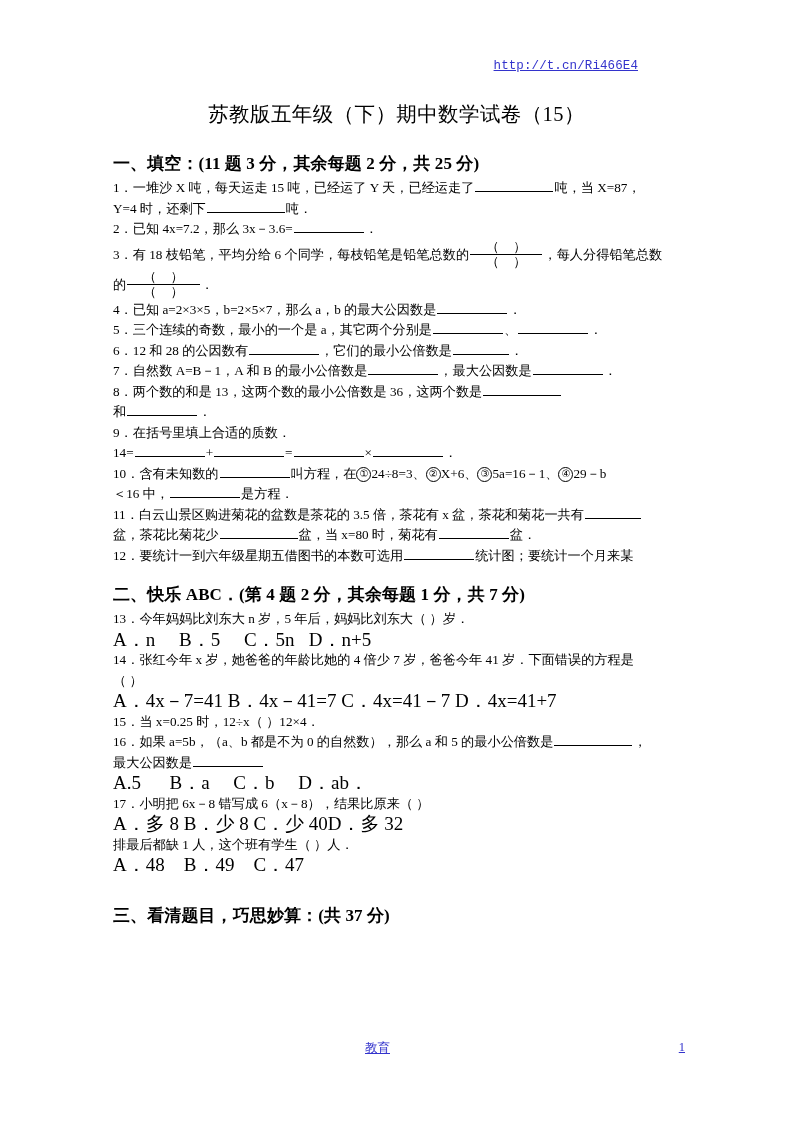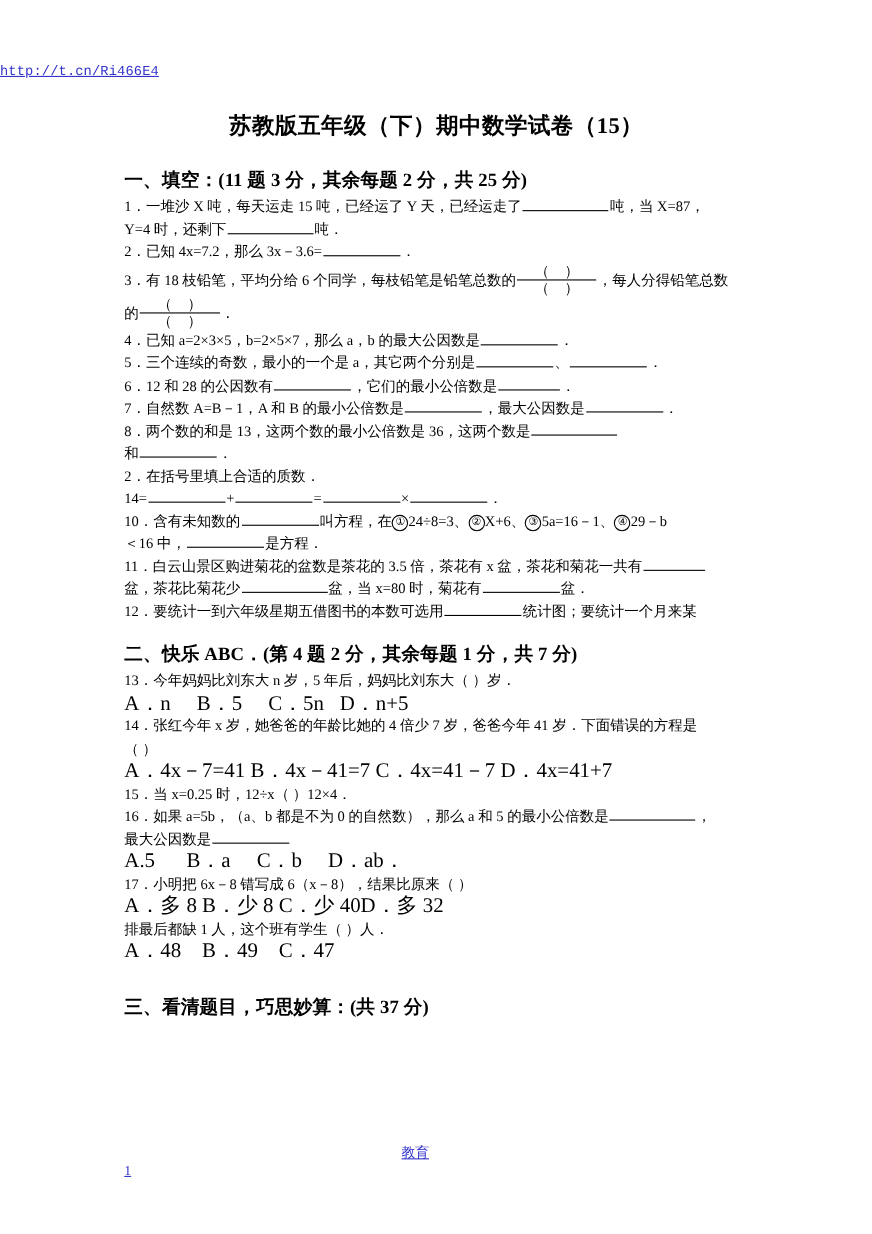--- a/index.html
+++ b/index.html
@@ -19,38 +19,39 @@
     position: absolute;
     left: 0; top: 0;
     width: 793px;
     height: 1122px;
   }
   
   .topbar {
     position: absolute;
     left: 0; top: 55px;
     width: 741px;
+    text-align: right;
     padding-right: 103px;
     box-sizing: border-box;
   }
   .toplink {
     font-family: "Liberation Mono", "DejaVu Sans Mono", monospace;
     font-size: 12.5px;
     color: #3333cc;
     text-decoration: underline;
     letter-spacing: 0.1px;
   }
   
   .doc-title {
     position: absolute;
     left: 0; top: 100px;
     width: 793px;
     text-align: center;
     font-size: 20.5px;
-    font-weight: bold;
+    font-weight: normal;
     letter-spacing: 0.4px;
   }
   
   .content {
     position: absolute;
     left: 113px;
     top: 152px;
     width: 572px;
   }
   .sec-head {
@@ -119,21 +120,20 @@
   }
   
   .footer {
     position: absolute;
     left: 113px;
     top: 1040px;
     width: 572px;
     display: flex;
     justify-content: space-between;
     align-items: flex-start;
-    flex-direction: column;
   }
   .footer-link {
     font-size: 12.5px;
     color: #3333cc;
     text-decoration: underline;
     margin-left: 252px;
   }
   .footer-page {
     font-size: 12.5px;
     color: #3333cc;
@@ -167,21 +167,21 @@
 
     <p class="q"><span>5．三个连续的奇数，最小的一个是 a，其它两个分别是</span><span class="blank b-md"></span><span>、</span><span class="blank b-md"></span><span>．</span></p>
 
     <p class="q"><span>6．12 和 28 的公因数有</span><span class="blank b-md"></span><span>，它们的最小公倍数是</span><span class="blank b-sm"></span><span>．</span></p>
 
     <p class="q"><span>7．自然数 A=B－1，A 和 B 的最小公倍数是</span><span class="blank b-md"></span><span>，最大公因数是</span><span class="blank b-md"></span><span>．</span></p>
 
     <p class="q"><span>8．两个数的和是 13，这两个数的最小公倍数是 36，这两个数是</span><span class="blank b-lg"></span></p>
     <p class="q"><span>和</span><span class="blank b-md"></span><span>．</span></p>
 
-    <p class="q"><span>2．在括号里填上合适的质数．</span></p>
+    <p class="q"><span>9．在括号里填上合适的质数．</span></p>
     <p class="q"><span>14=</span><span class="blank b-md"></span><span>+</span><span class="blank b-md"></span><span>=</span><span class="blank b-md"></span><span>×</span><span class="blank b-md"></span><span>．</span></p>
 
     <p class="q"><span>10．含有未知数的</span><span class="blank b-md"></span><span>叫方程，在</span><span class="circled">①</span><span>24÷8=3、</span><span class="circled">②</span><span>X+6、</span><span class="circled">③</span><span>5a=16－1、</span><span class="circled">④</span><span>29－b</span></p>
     <p class="q"><span>＜16 中，</span><span class="blank b-md"></span><span>是方程．</span></p>
 
     <p class="q"><span>11．白云山景区购进菊花的盆数是茶花的 3.5 倍，茶花有 x 盆，茶花和菊花一共有</span><span class="blank b-sm"></span></p>
     <p class="q"><span>盆，茶花比菊花少</span><span class="blank b-lg"></span><span>盆，当 x=80 时，菊花有</span><span class="blank b-md"></span><span>盆．</span></p>
 
     <p class="q"><span>12．要统计一到六年级星期五借图书的本数可选用</span><span class="blank b-md"></span><span>统计图；要统计一个月来某</span></p>
 

